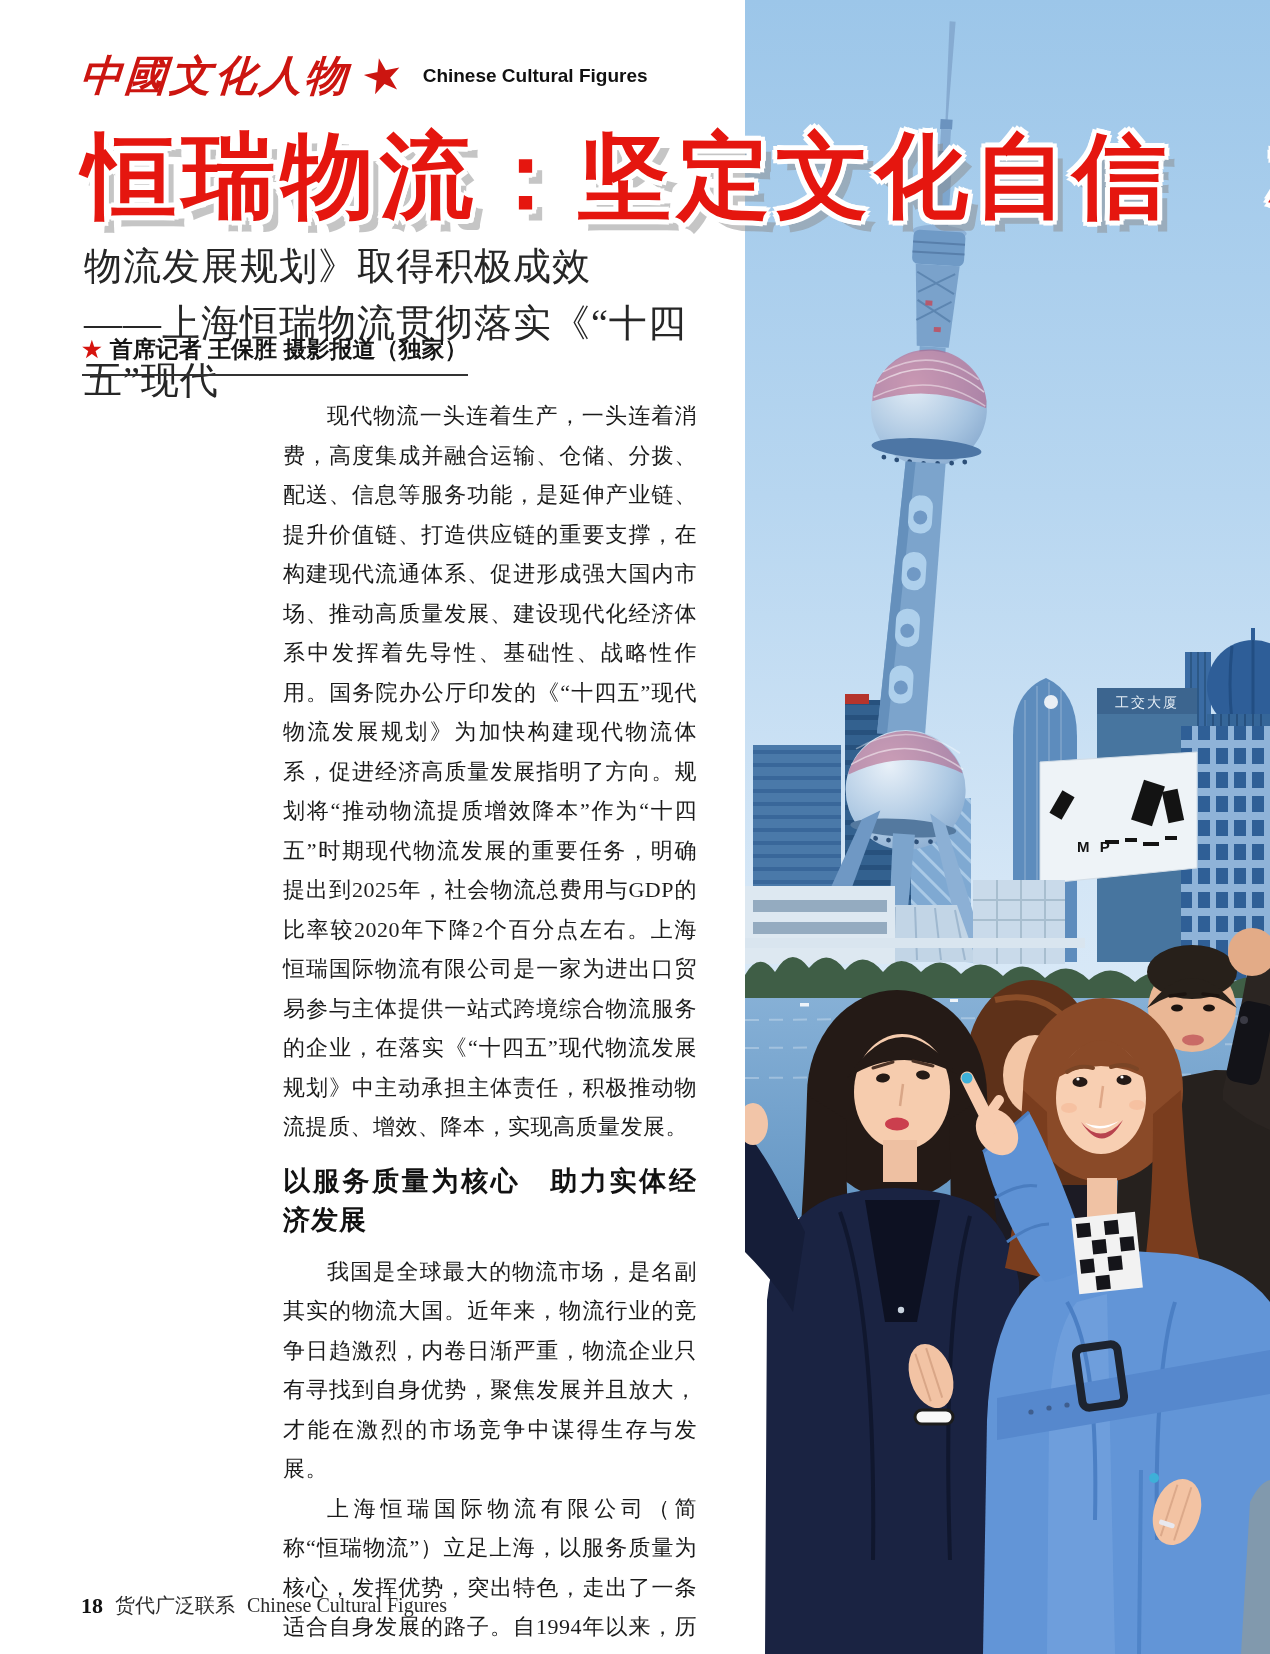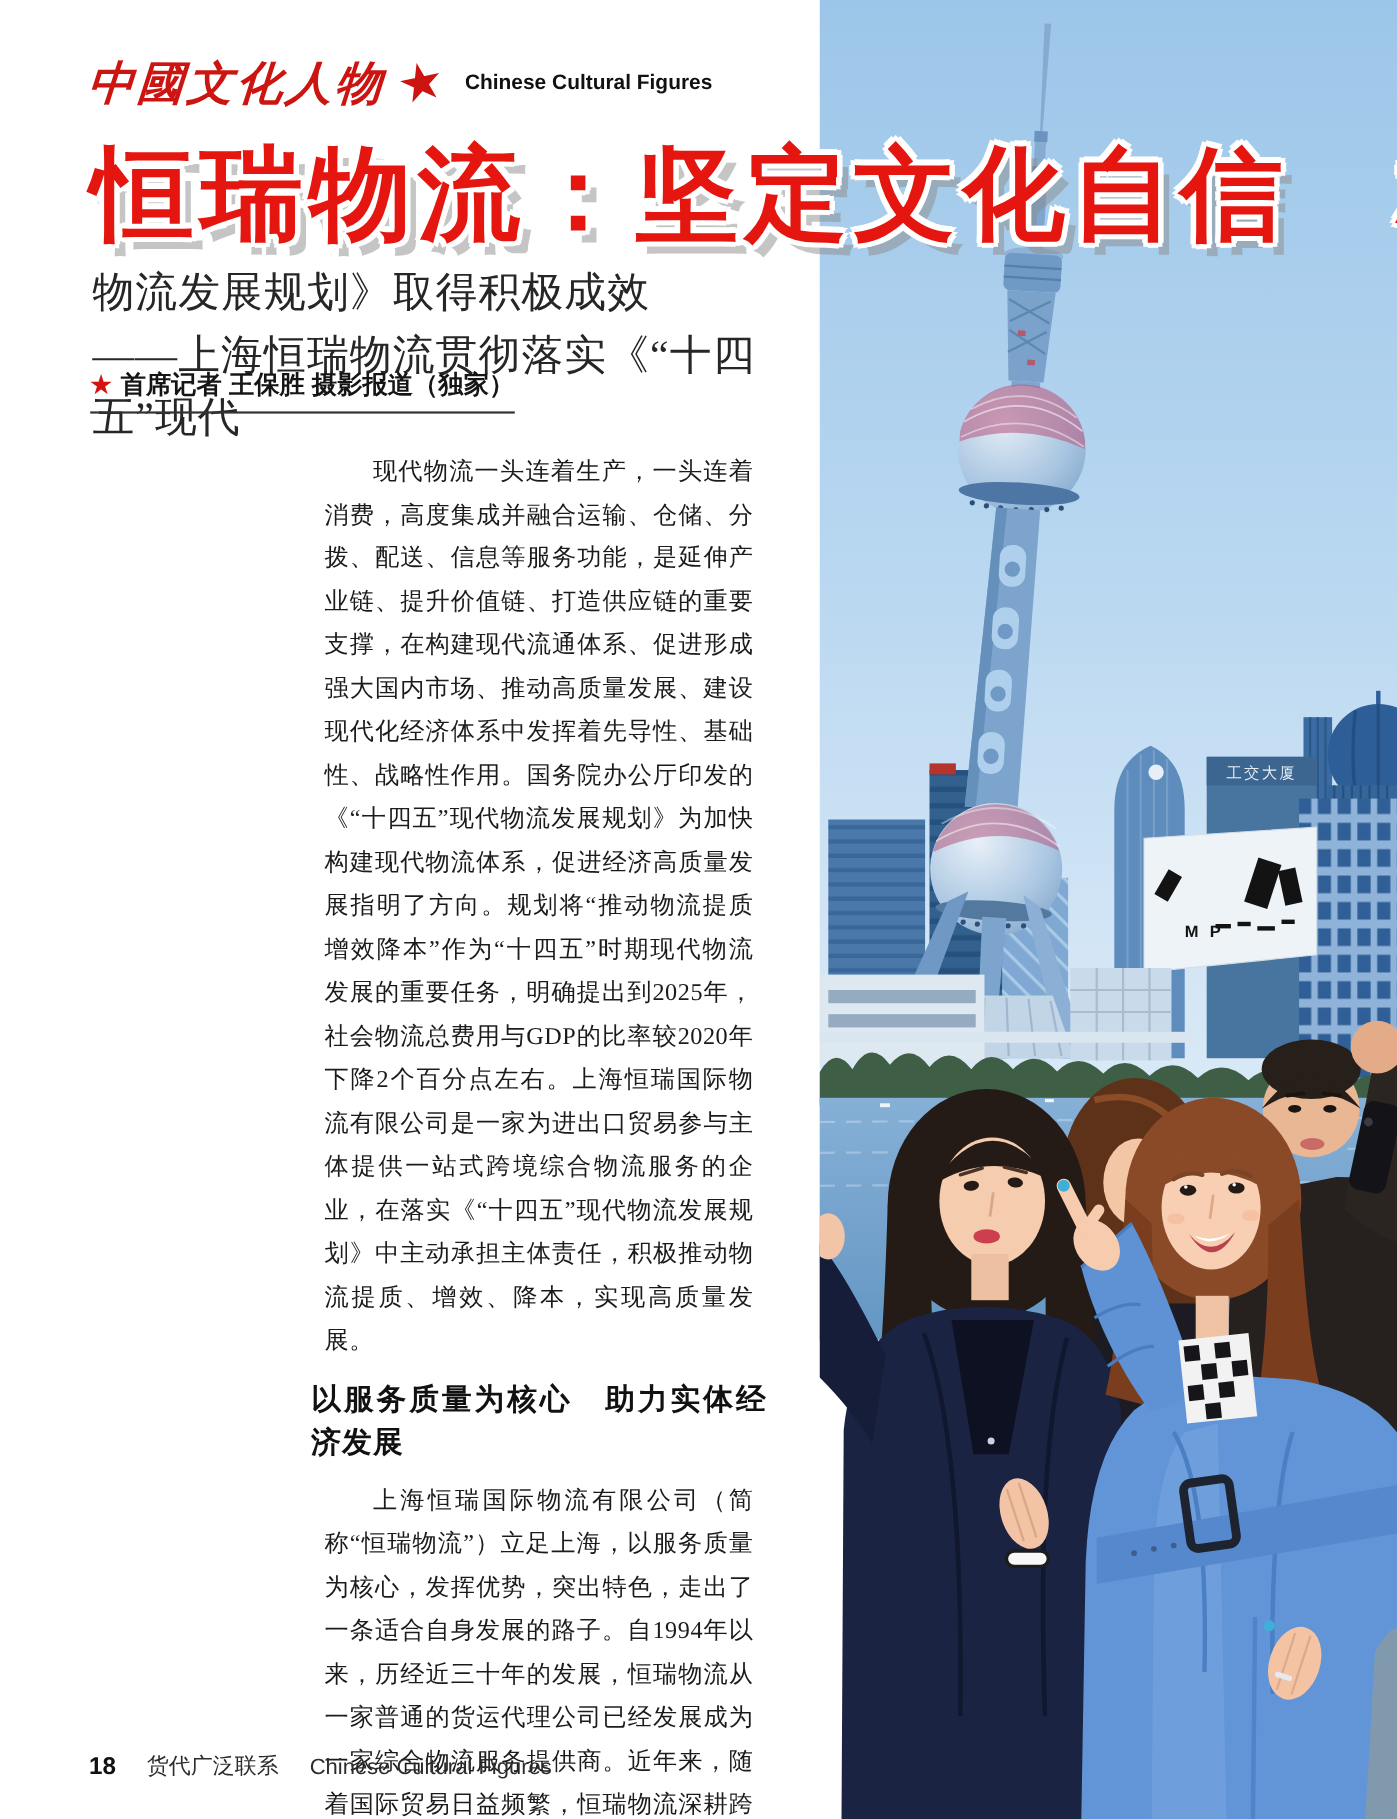--- a/index.html
+++ b/index.html
@@ -43,30 +43,30 @@
     color:#151515; padding-bottom:9px; border-bottom:2px solid #333;
     display:inline-block; white-space:nowrap;text-align:center;
   }
   .byline .star{color:#d6130e; margin-right:8px; font-size:22px;}
   
   .article{
     position:absolute; left:283px; top:396px; width:414px; z-index:2;
     font-size:22px; line-height:39.5px; color:#1b1b1b; text-align:justify;
     letter-spacing:.5px;
   }
-  .article p{margin:12px; text-indent:2em;}
+  .article p{margin:0; text-indent:2em;}
   .article .heading{
     font-family:"Liberation Sans",sans-serif; font-weight:bold; font-size:27px;
     color:#111; margin:15px 0 11px 0; text-indent:0; letter-spacing:1px;
   }
   
   .footer{
     position:absolute; left:81px; top:1592px; z-index:2;
-    font-family:Liberation Sans, sans-serif; font-size:20px; color:#2c2c2c;
-    display:flex; align-items:flex-end; gap:28px; white-space:nowrap;
+    font-family:Liberation Serif, serif; font-size:20px; color:#2c2c2c;
+    display:flex; align-items:center; gap:12px; white-space:nowrap;
   }
   .footer .pgnum{font-weight:bold; font-size:22px; color:#111;}
 </style>
 </head>
 <body>
 
 <div class="page">
 
   <div class="masthead">
     <span class="logo-cn">中國文化人物</span>
@@ -423,20 +423,21 @@
     <div>——上海恒瑞物流贯彻落实《“十四五”现代</div>
   </div>
 
   <div class="byline">
     <span class="star">★</span><span>首席记者 王保胜 摄影报道（独家）</span>
   </div>
 
   <div class="article">
     <p>现代物流一头连着生产，一头连着消费，高度集成并融合运输、仓储、分拨、配送、信息等服务功能，是延伸产业链、提升价值链、打造供应链的重要支撑，在构建现代流通体系、促进形成强大国内市场、推动高质量发展、建设现代化经济体系中发挥着先导性、基础性、战略性作用。国务院办公厅印发的《“十四五”现代物流发展规划》为加快构建现代物流体系，促进经济高质量发展指明了方向。规划将“推动物流提质增效降本”作为“十四五”时期现代物流发展的重要任务，明确提出到2025年，社会物流总费用与GDP的比率较2020年下降2个百分点左右。上海恒瑞国际物流有限公司是一家为进出口贸易参与主体提供一站式跨境综合物流服务的企业，在落实《“十四五”现代物流发展规划》中主动承担主体责任，积极推动物流提质、增效、降本，实现高质量发展。</p>
     <div class="heading">以服务质量为核心　助力实体经济发展</div>
+    <p>我国是全球最大的物流市场，是名副其实的物流大国。近年来，物流行业的竞争日趋激烈，内卷日渐严重，物流企业只有寻找到自身优势，聚焦发展并且放大，才能在激烈的市场竞争中谋得生存与发展。</p>
     <p>上海恒瑞国际物流有限公司（简称“恒瑞物流”）立足上海，以服务质量为核心，发挥优势，突出特色，走出了一条适合自身发展的路子。自1994年以来，历经近三十年的发展，恒瑞物流从一家普通的货运代理公司已经发展成为一家综合物流服务提供商。近年来，随着国际贸易日益频繁，恒瑞物流深耕跨境货运行业，与国际知名船东、船代、货代广泛联系、密切合作，建成世界范围内的合作伙伴网络，为进出口贸易参与主体提供一站式服务。</p>
 
   </div>
 
   <div class="footer">
     <span class="pgnum">18</span>
     <span>货代广泛联系</span>
     <span>Chinese Cultural Figures</span>
   </div>
 

